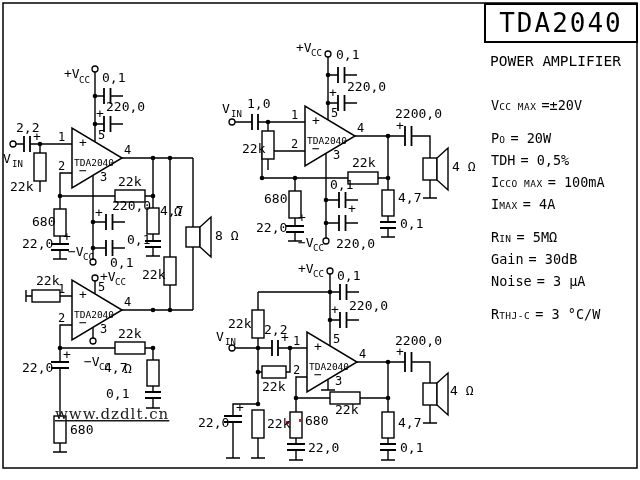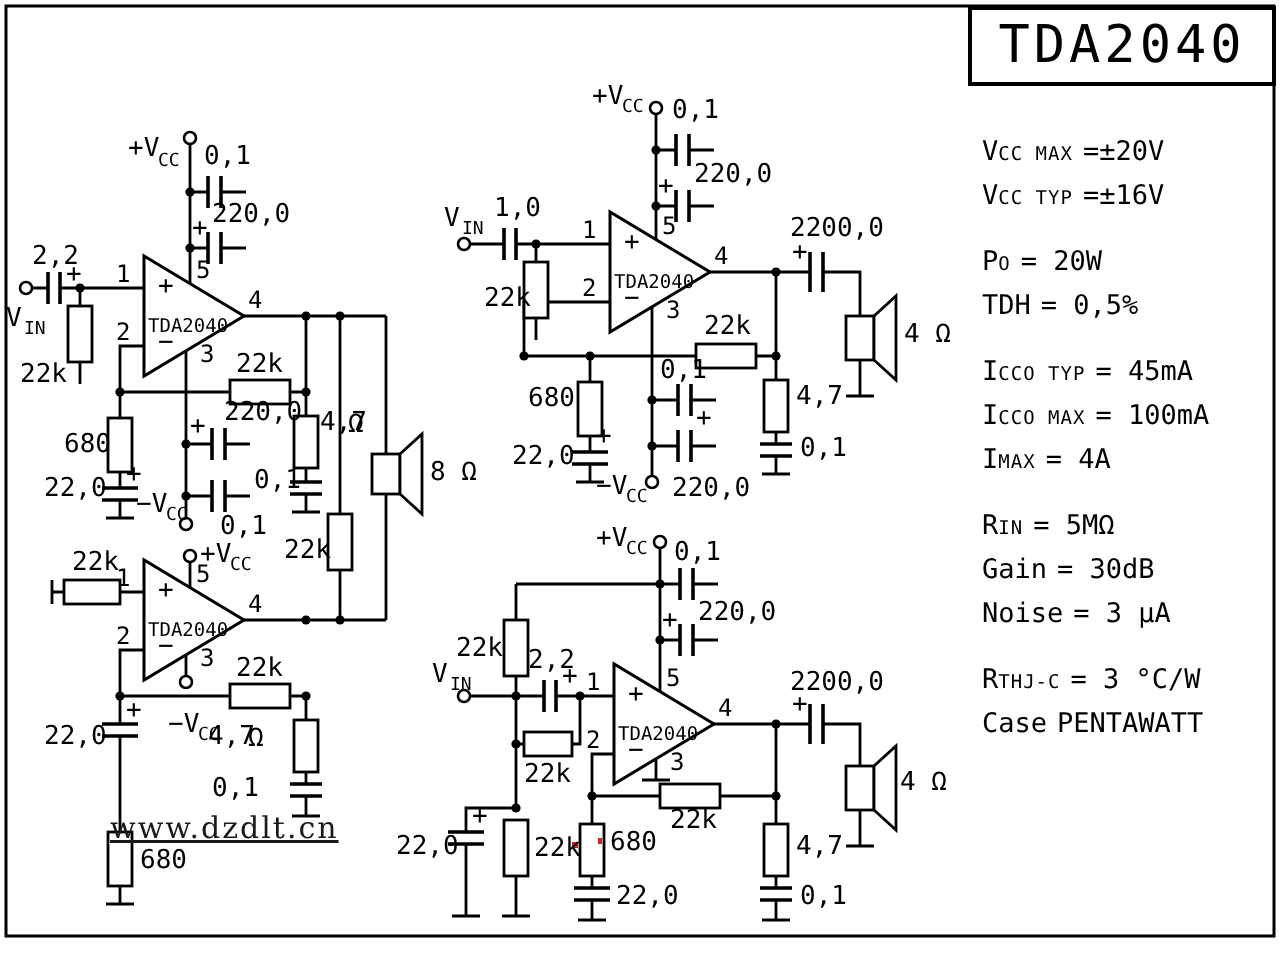--- a/index.html
+++ b/index.html
@@ -312,30 +312,28 @@
   </g>
 
   <text class="wm" x="55" y="419" text-decoration="underline">www.dzdlt.cn</text>
 </svg>
 
 <div class="panel">
   <div class="title-box">
     <span>TDA2040</span>
   </div>
   <div class="subtitle">
+    <div>POWER AMPLIFIER</div>
   </div>
   <div class="specs">
         <div class="spec-row"><span class="pre">V</span><span class="sub">CC MAX</span><span class="val">=±20V</span></div>
-        <div class="spec-row"><span class="pre">V</span><span class="sub">CC TYP</span><span class="val">=±16V</span></div>
         <div class="spec-row gap"><span class="pre">P</span><span class="sub">O</span><span class="val">= 20W</span></div>
         <div class="spec-row"><span class="pre">TDH</span><span class="val">= 0,5%</span></div>
-        <div class="spec-row gap"><span class="pre">I</span><span class="sub">CCO TYP</span><span class="val">= 45mA</span></div>
         <div class="spec-row"><span class="pre">I</span><span class="sub">CCO MAX</span><span class="val">= 100mA</span></div>
         <div class="spec-row"><span class="pre">I</span><span class="sub">MAX</span><span class="val">=  4A</span></div>
         <div class="spec-row gap"><span class="pre">R</span><span class="sub">IN</span><span class="val">= 5MΩ</span></div>
         <div class="spec-row"><span class="pre">Gain</span><span class="val">= 30dB</span></div>
         <div class="spec-row"><span class="pre">Noise</span><span class="val">= 3  μA</span></div>
         <div class="spec-row gap"><span class="pre">R</span><span class="sub">THJ-C</span><span class="val">= 3 °C/W</span></div>
-        <div class="spec-row"><span class="pre">Case</span><span class="val">PENTAWATT</span></div>
       </div>
 </div>
 
 </div>
 
 </body></html>

